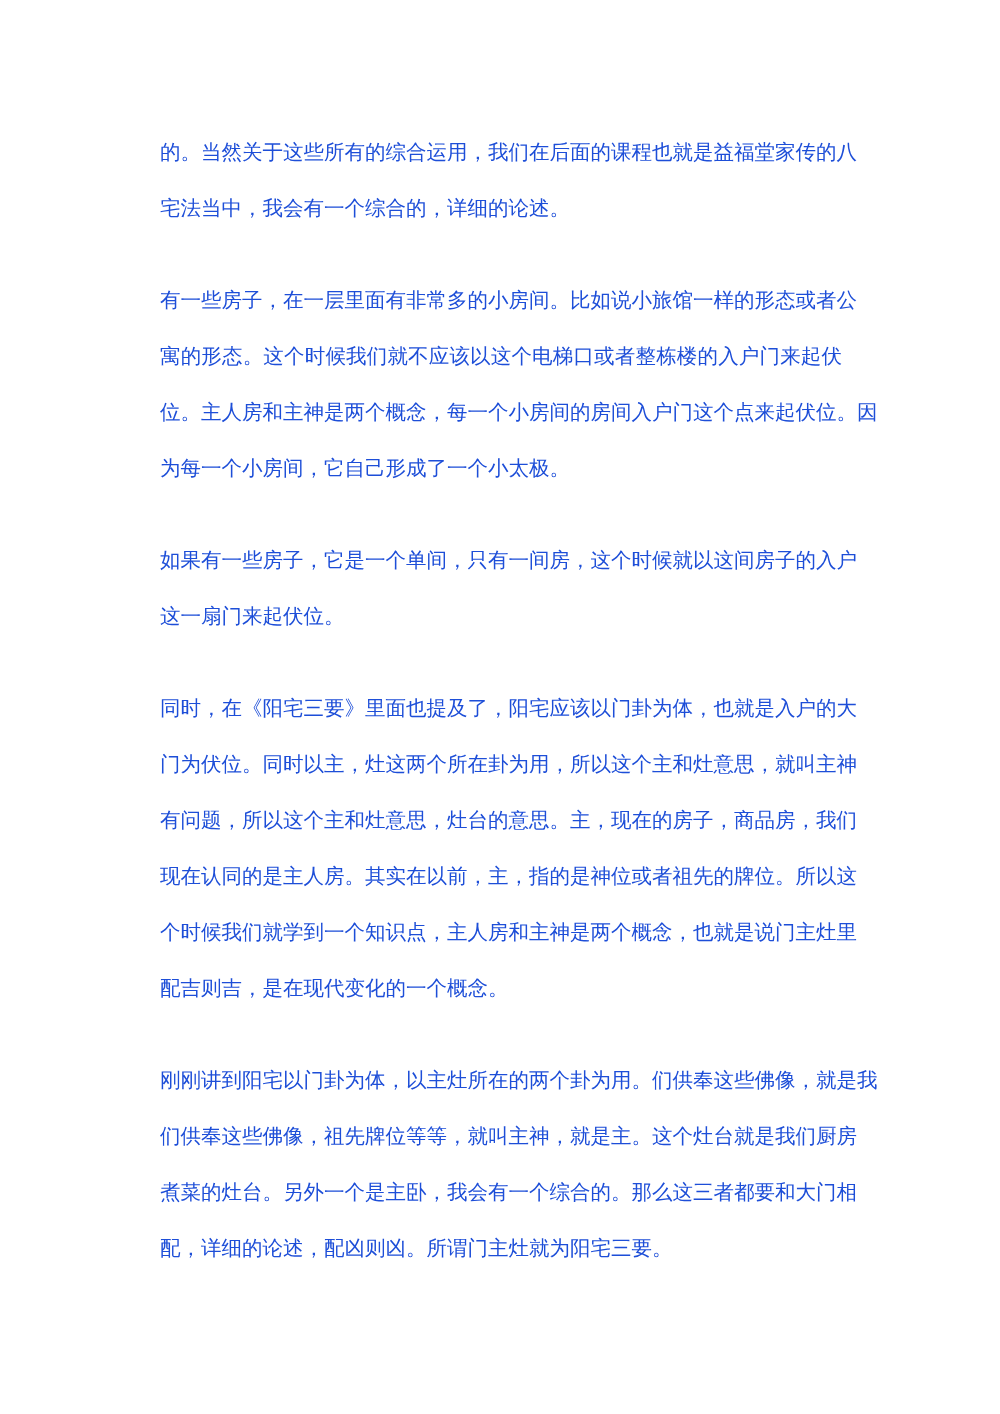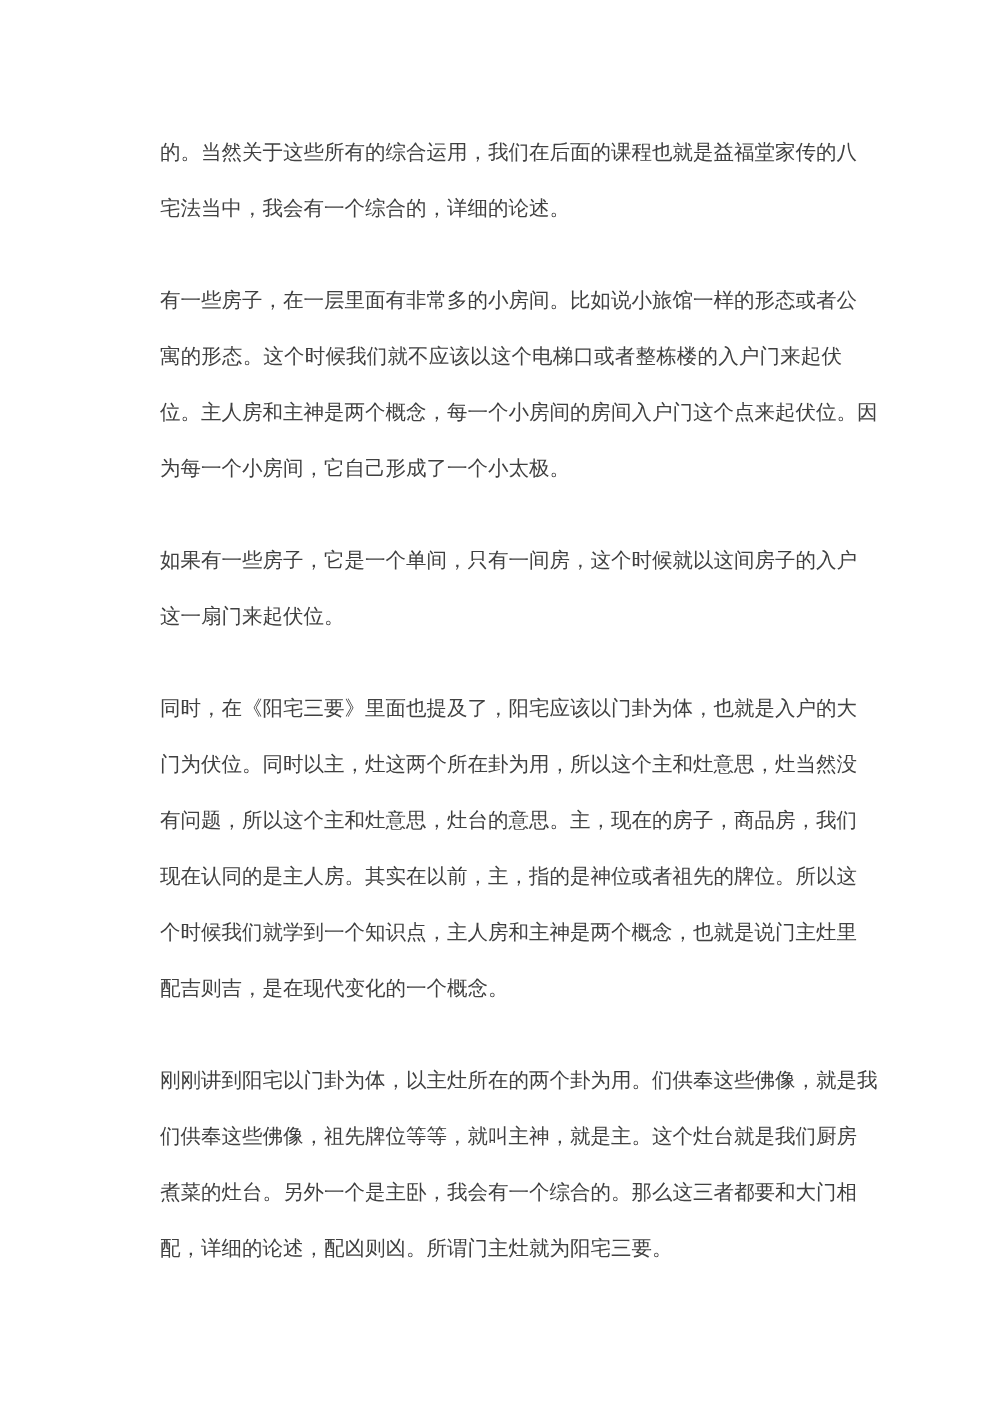--- a/index.html
+++ b/index.html
@@ -13,21 +13,21 @@
       position: relative;
       overflow: hidden;
     }
     .page {
       position: absolute;
       left: 160px;
       top: 124px;
       width: 682px;
       font-family: "DejaVu Sans", "Liberation Sans", sans-serif;
       font-size: 20.5px;
-      color: #404040;
+      color: #1d4ed8;
       letter-spacing: 0px;
     }
     .para {
       margin: 0 0 36px 0;
       line-height: 56px;
       text-align: justify;
       text-justify: inter-character;
     }
     .line {
       display: block;
@@ -57,21 +57,21 @@
     <span class="line last">为每一个小房间，它自己形成了一个小太极。</span>
   </div>
 
   <div class="para">
     <span class="line">如果有一些房子，它是一个单间，只有一间房，这个时候就以这间房子的入户</span>
     <span class="line last">这一扇门来起伏位。</span>
   </div>
 
   <div class="para">
     <span class="line">同时，在《阳宅三要》里面也提及了，阳宅应该以门卦为体，也就是入户的大</span>
-    <span class="line">门为伏位。同时以主，灶这两个所在卦为用，所以这个主和灶意思，灶当然没</span>
+    <span class="line">门为伏位。同时以主，灶这两个所在卦为用，所以这个主和灶意思，就叫主神</span>
     <span class="line">有问题，所以这个主和灶意思，灶台的意思。主，现在的房子，商品房，我们</span>
     <span class="line">现在认同的是主人房。其实在以前，主，指的是神位或者祖先的牌位。所以这</span>
     <span class="line">个时候我们就学到一个知识点，主人房和主神是两个概念，也就是说门主灶里</span>
     <span class="line last">配吉则吉，是在现代变化的一个概念。</span>
   </div>
 
   <div class="para">
     <span class="line">刚刚讲到阳宅以门卦为体，以主灶所在的两个卦为用。们供奉这些佛像，就是我</span>
     <span class="line">们供奉这些佛像，祖先牌位等等，就叫主神，就是主。这个灶台就是我们厨房</span>
     <span class="line">煮菜的灶台。另外一个是主卧，我会有一个综合的。那么这三者都要和大门相</span>

